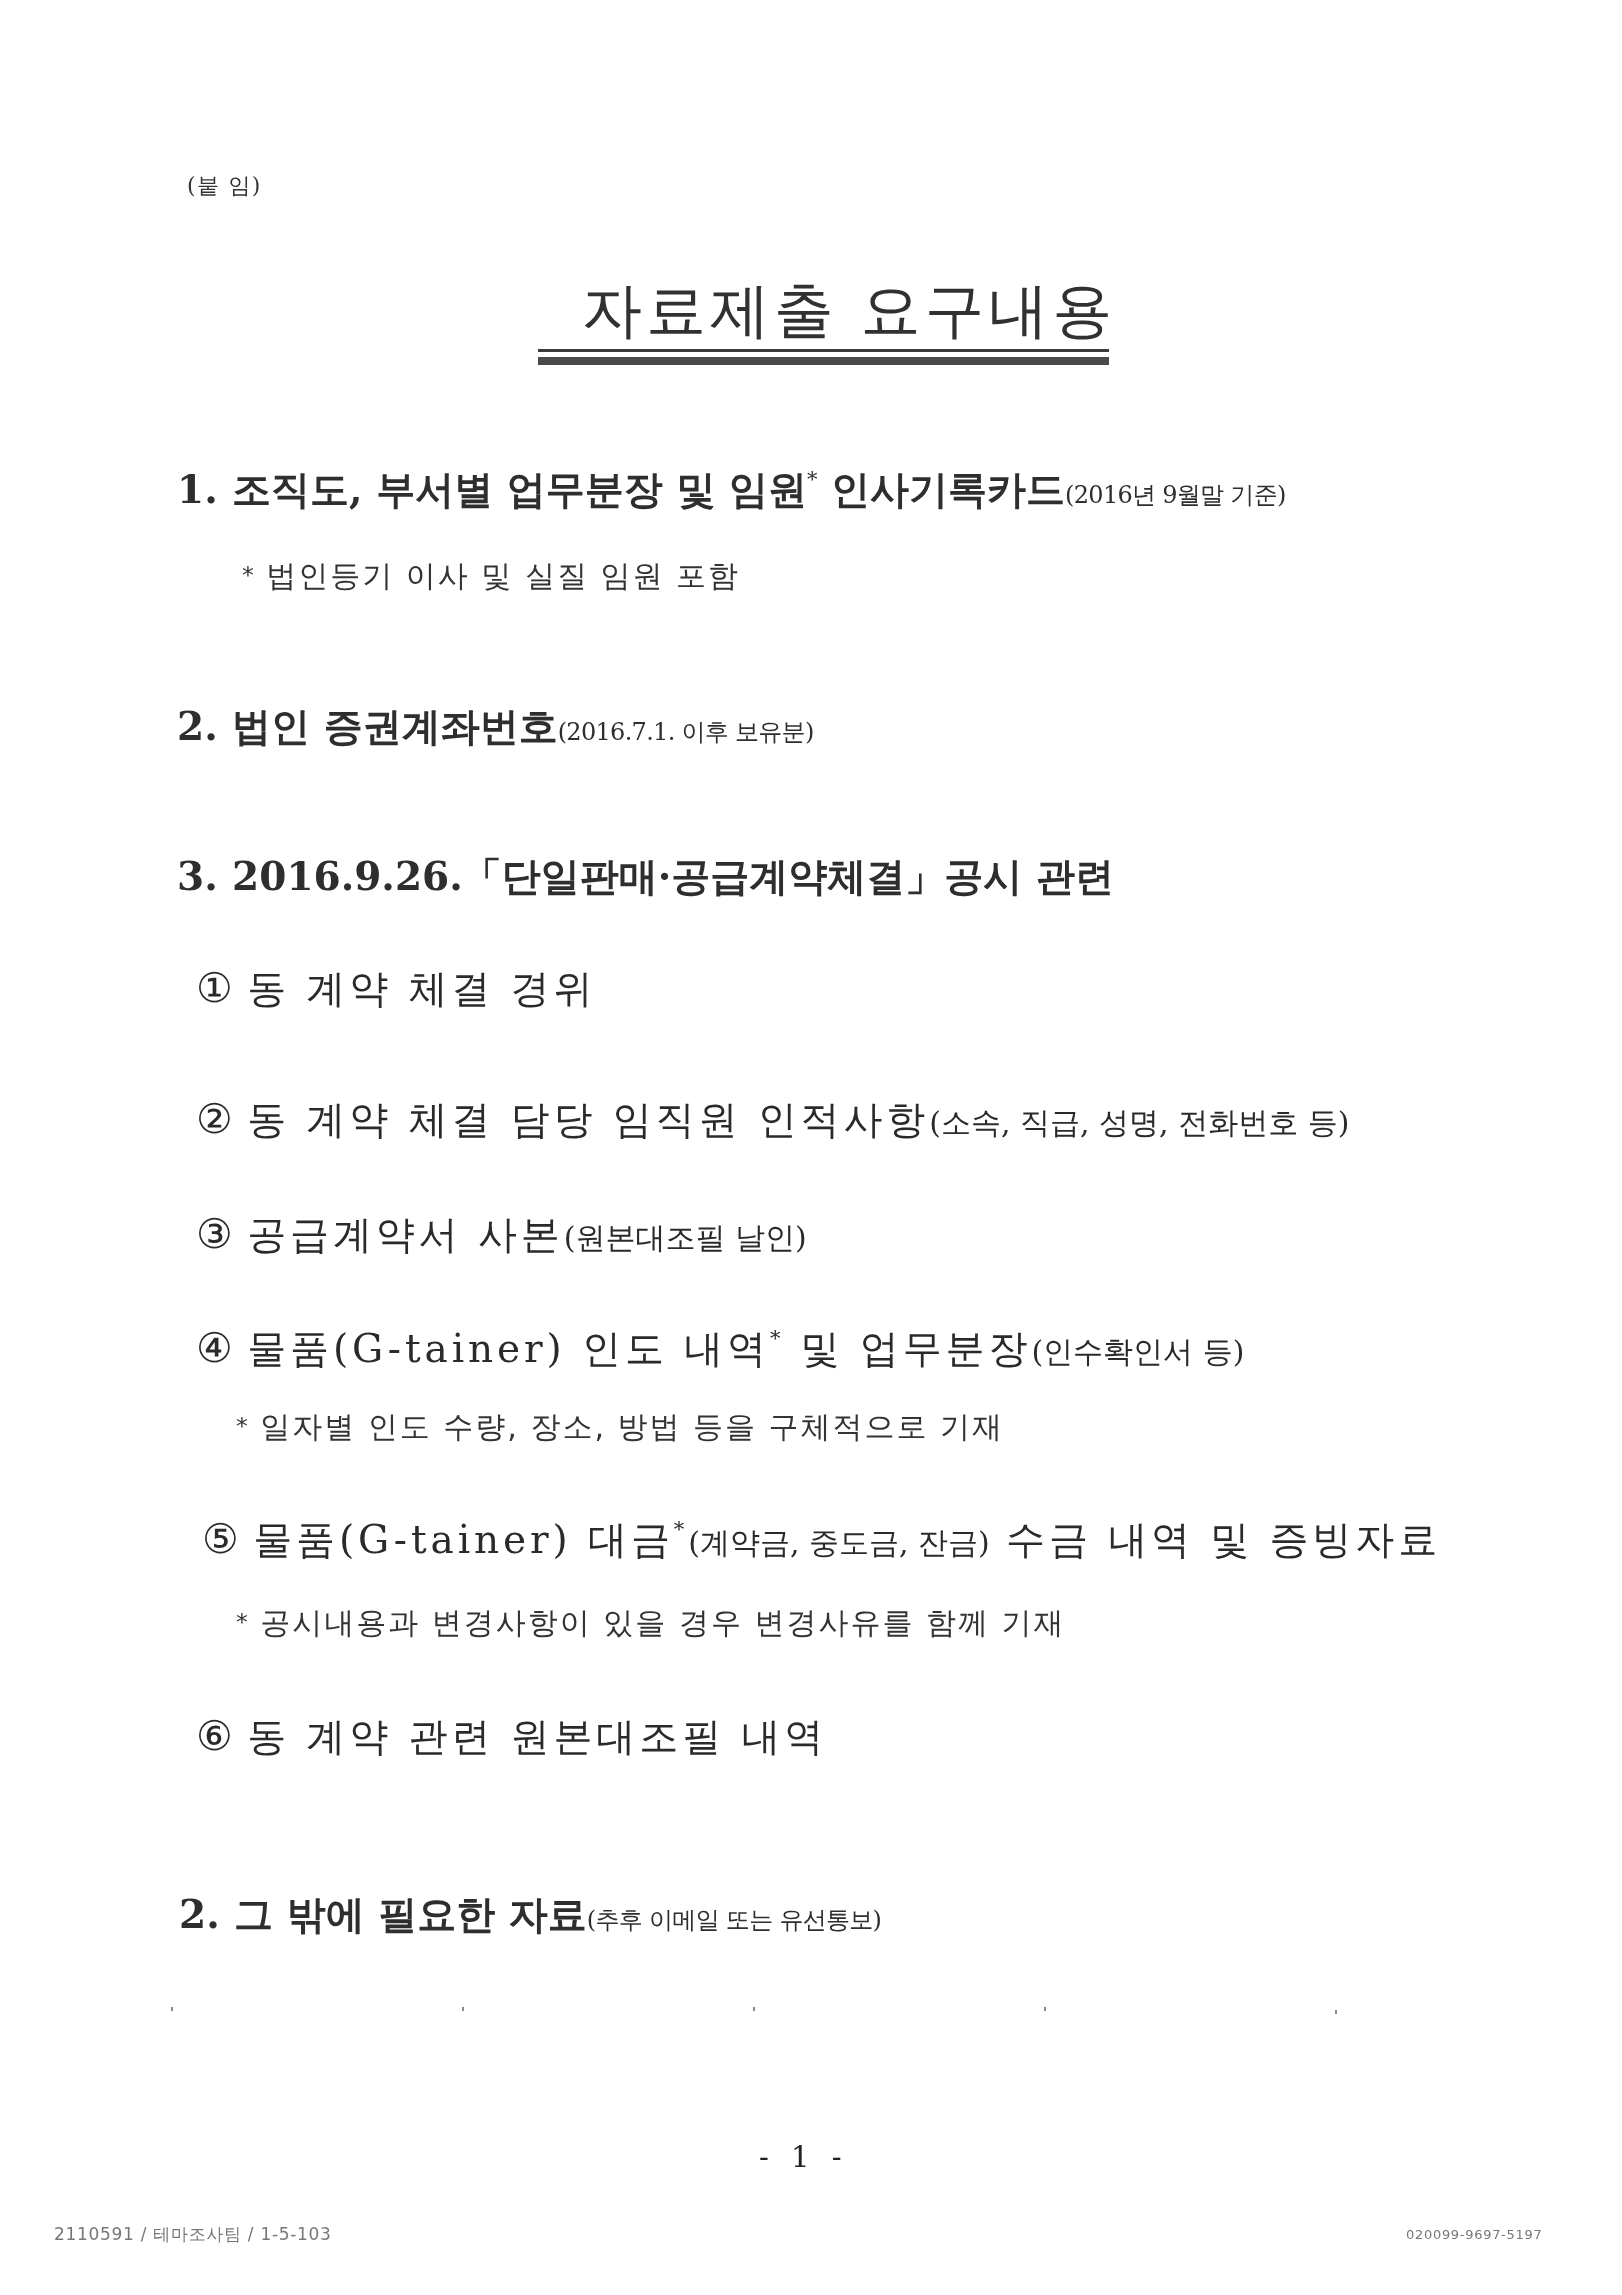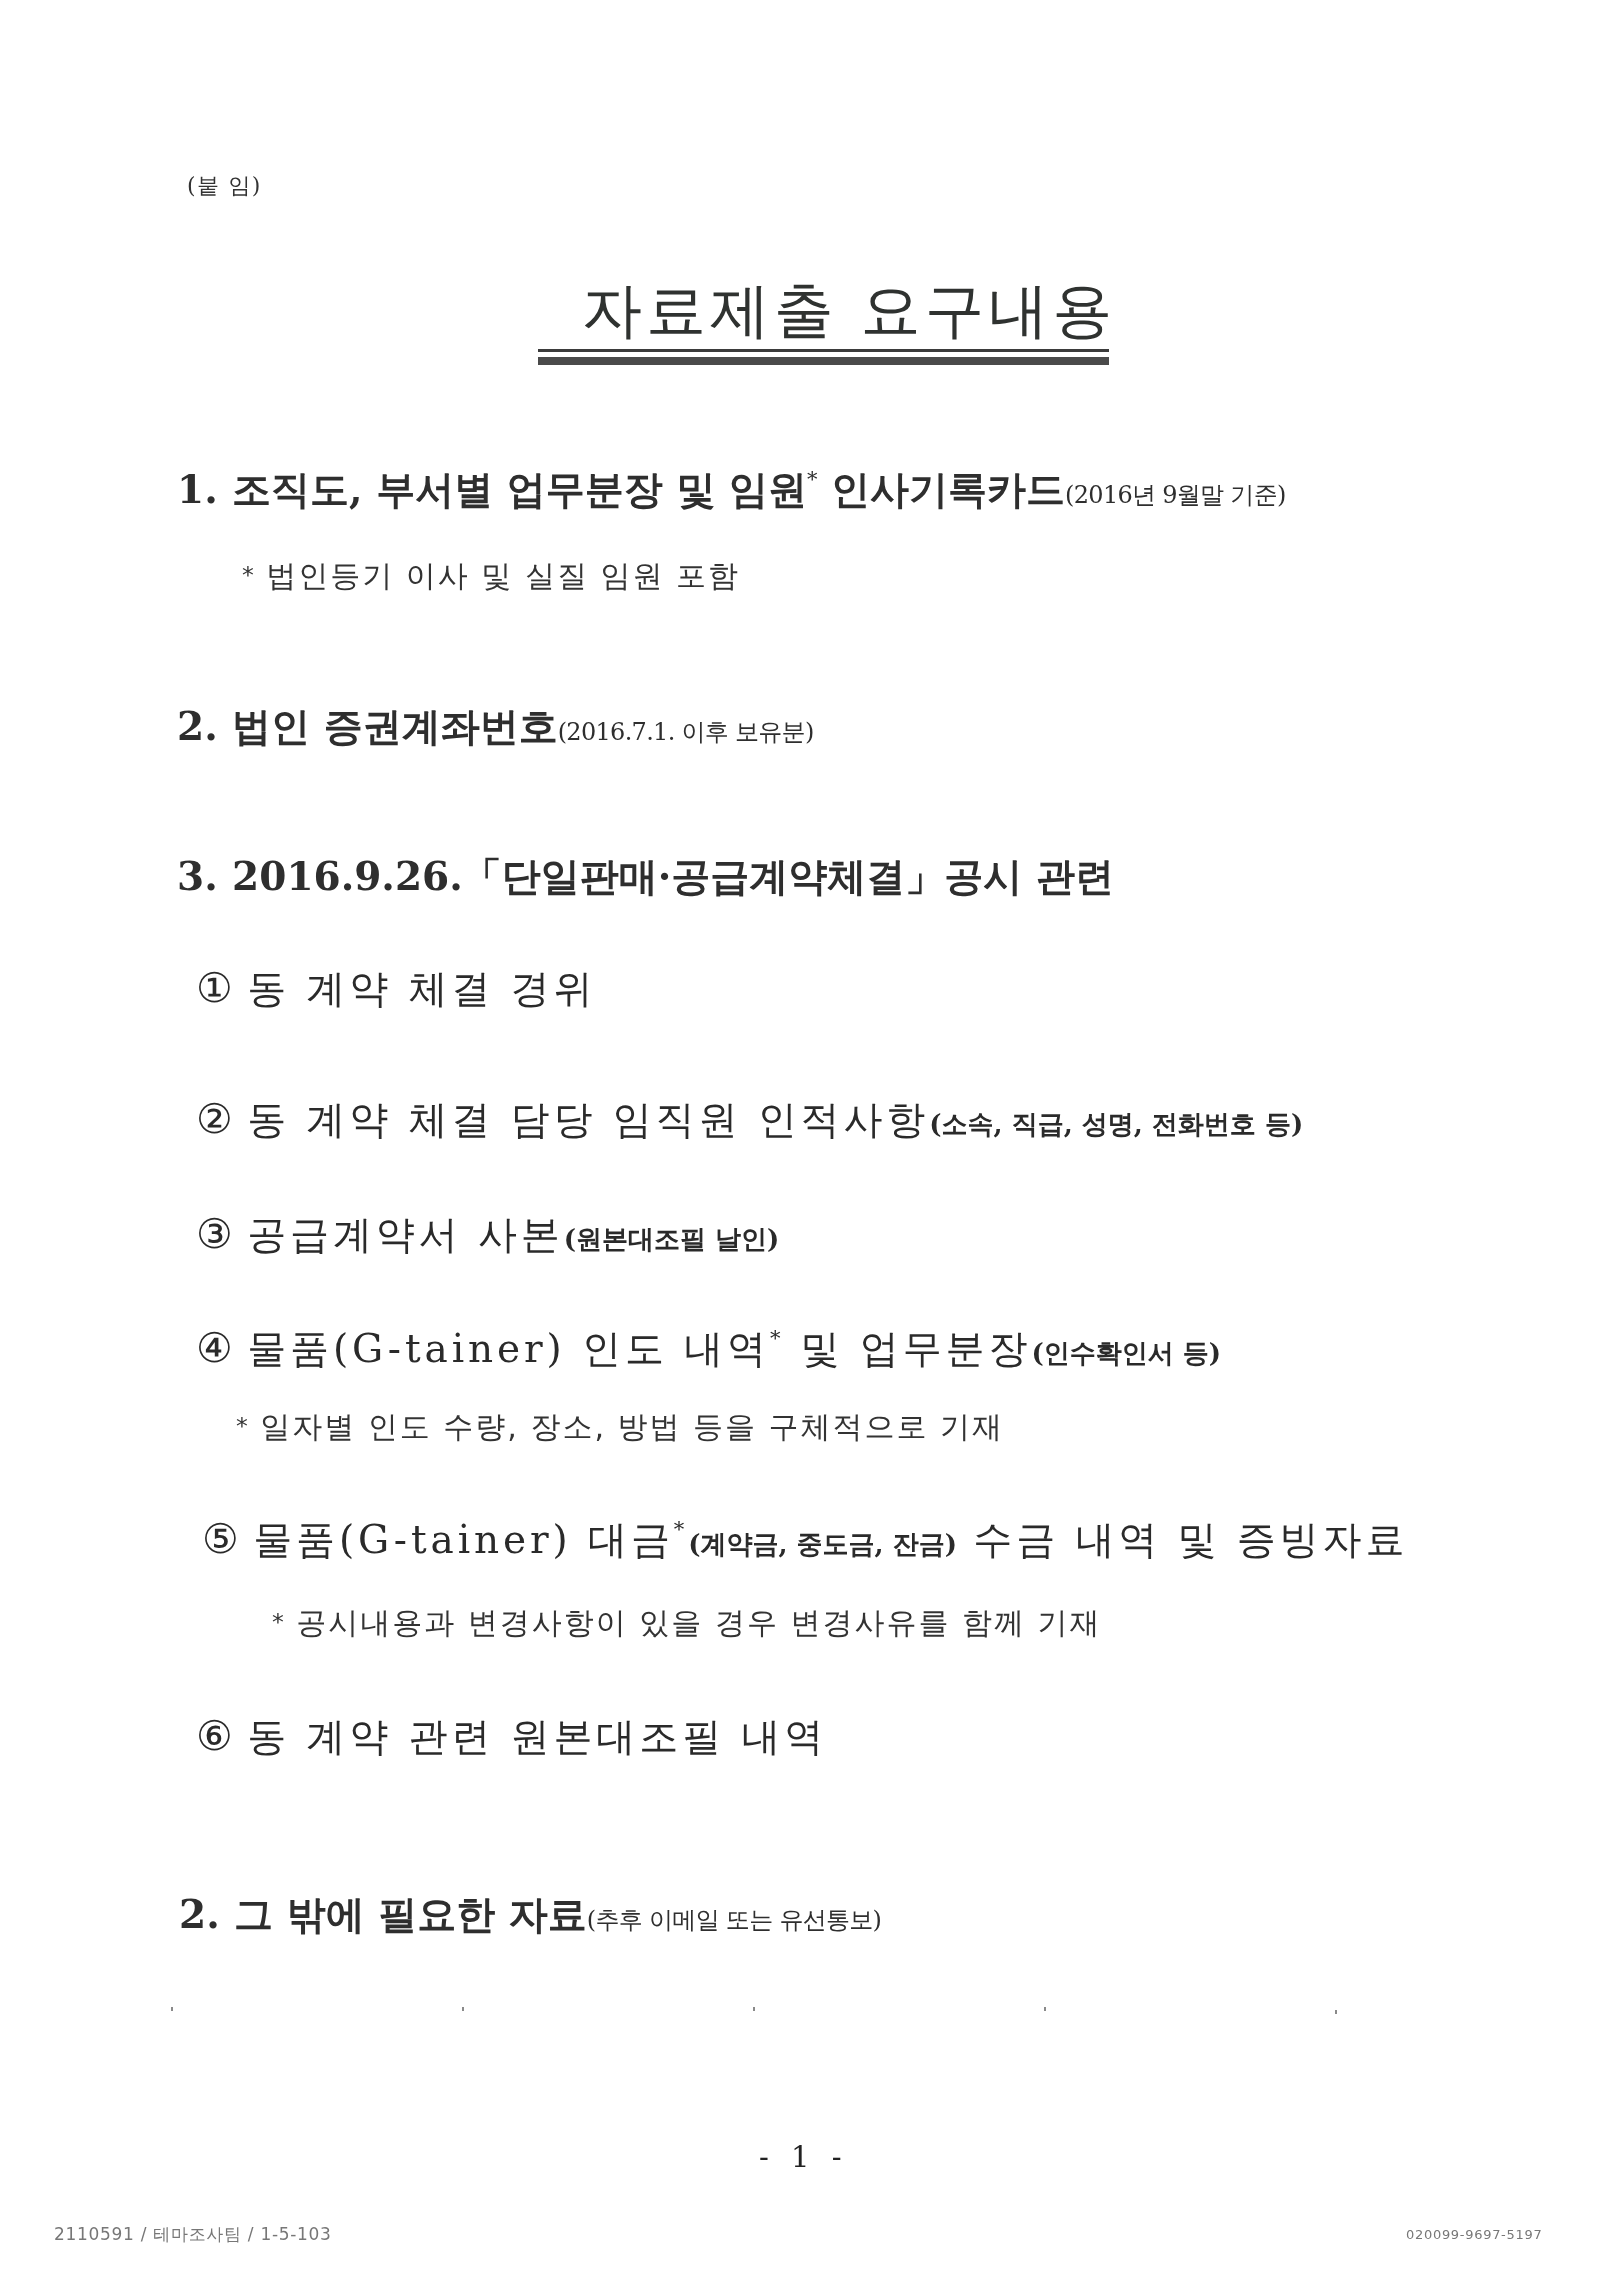--- a/index.html
+++ b/index.html
@@ -74,23 +74,22 @@
     color: #2a2a2a;
     letter-spacing: 3.9px;
     line-height: 1;
   }
   .item .circ {
     font-size: 41px;
     margin-right: 14.4px;
     letter-spacing: 0;
   }
   .item .paren {
-    font-size: 26px;
+    font-size: 30px;
     letter-spacing: 0;
-    font-weight: bold;
   }
 
   .page-number {
     left: 759px; top: 2140px;
     font-size: 29px;
     color: #222;
     letter-spacing: 6.5px;
   }
 
   .footer-left {
@@ -154,21 +153,21 @@
 <div class="abs item" style="left:196px; top:1328px;">
   <span class="circ">④</span><span>물품(G-tainer) 인도 내역</span><sup>*</sup><span> 및 업무분장</span><span class="paren">(인수확인서 등)</span>
 </div>
 <div class="abs note" style="left:236px; top:1412px;">
   <span class="star">*</span><span>일자별 인도 수량, 장소, 방법 등을 구체적으로 기재</span>
 </div>
 
 <div class="abs item" style="left:202px; top:1519px;text-align:right;">
   <span class="circ">⑤</span><span>물품(G-tainer) 대금</span><sup>*</sup><span class="paren">(계약금, 중도금, 잔금)</span><span> 수금 내역 및 증빙자료</span>
 </div>
-<div class="abs note" style="left:236px; top:1608px;margin-left:36px;">
+<div class="abs note" style="left:236px; top:1608px;">
   <span class="star">*</span><span>공시내용과 변경사항이 있을 경우 변경사유를 함께 기재</span>
 </div>
 
 <div class="abs item" style="left:196px; top:1716px;">
   <span class="circ">⑥</span><span>동 계약 관련 원본대조필 내역</span>
 </div>
 
 <div class="abs section-heading" style="left:179px; top:1873px;margin-top:22px;">
   <span class="num">2.</span><span>그 밖에 필요한 자료</span><span class="paren">(추후 이메일 또는 유선통보)</span>
 </div>

